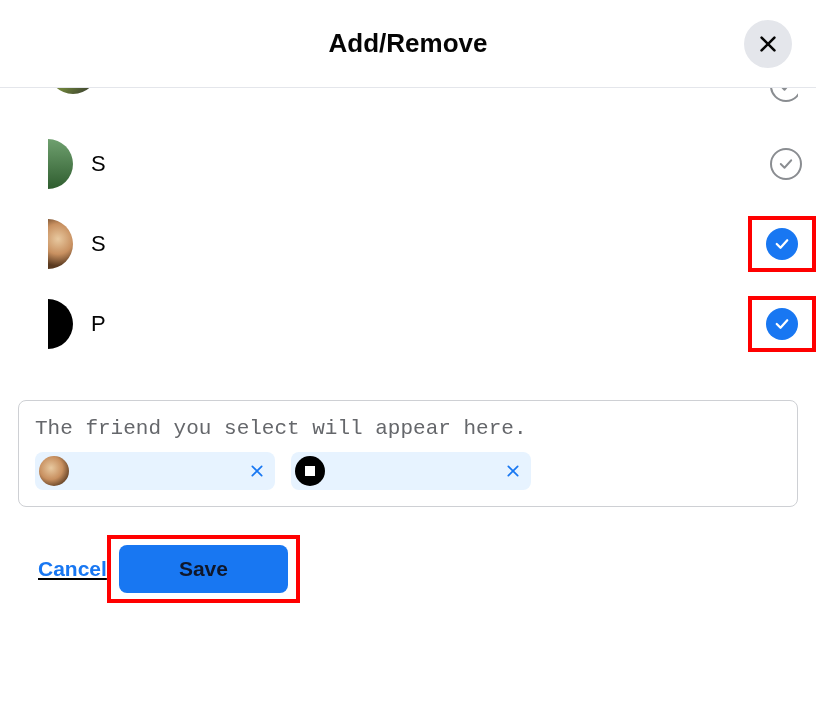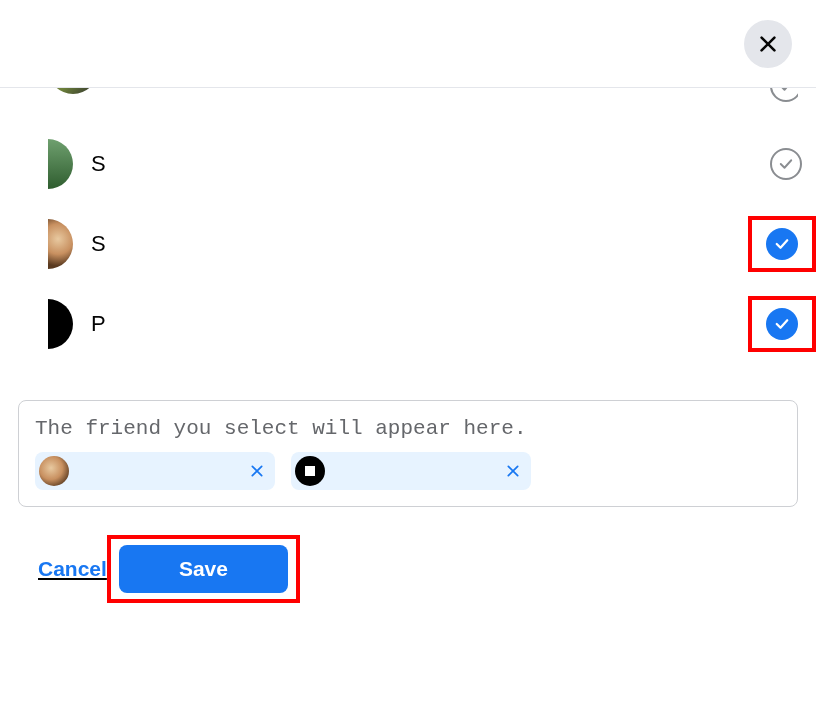--- a/index.html
+++ b/index.html
@@ -189,33 +189,34 @@
       cursor: pointer;
       background: none;
       border: none;
     }
     .save-holder {
       border: 4px solid #ff0000;
       padding: 6px 8px;
     }
     .save-btn {
       background: #1877f2;
-      color: #ffffff;
+      color: #0f172a;
       border: none;
       border-radius: 8px;
       font-size: 21px;
       font-weight: 700;
       padding: 12px 60px;
       cursor: pointer;
     }
   </style>
 </head>
 <body>
 
 <div class="header">
+  <div class="header-title">Add/Remove</div>
   <div class="close-btn">
     <svg width="22" height="22" viewBox="0 0 24 24">
         <path d="M5 5 L19 19 M19 5 L5 19" stroke="#050505" stroke-width="2.8" stroke-linecap="round" fill="none"></path>
       </svg>
   </div>
 </div>
 
 <div class="friend-list">
 
   <div class="friend-row first">

